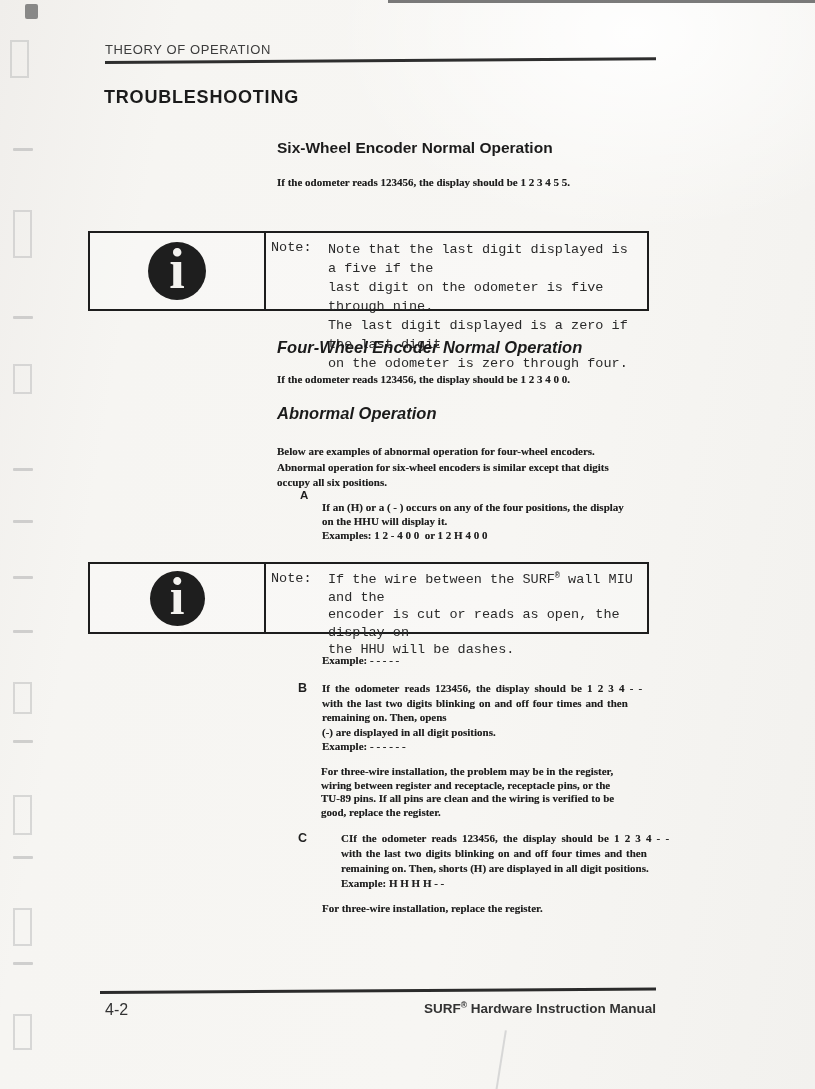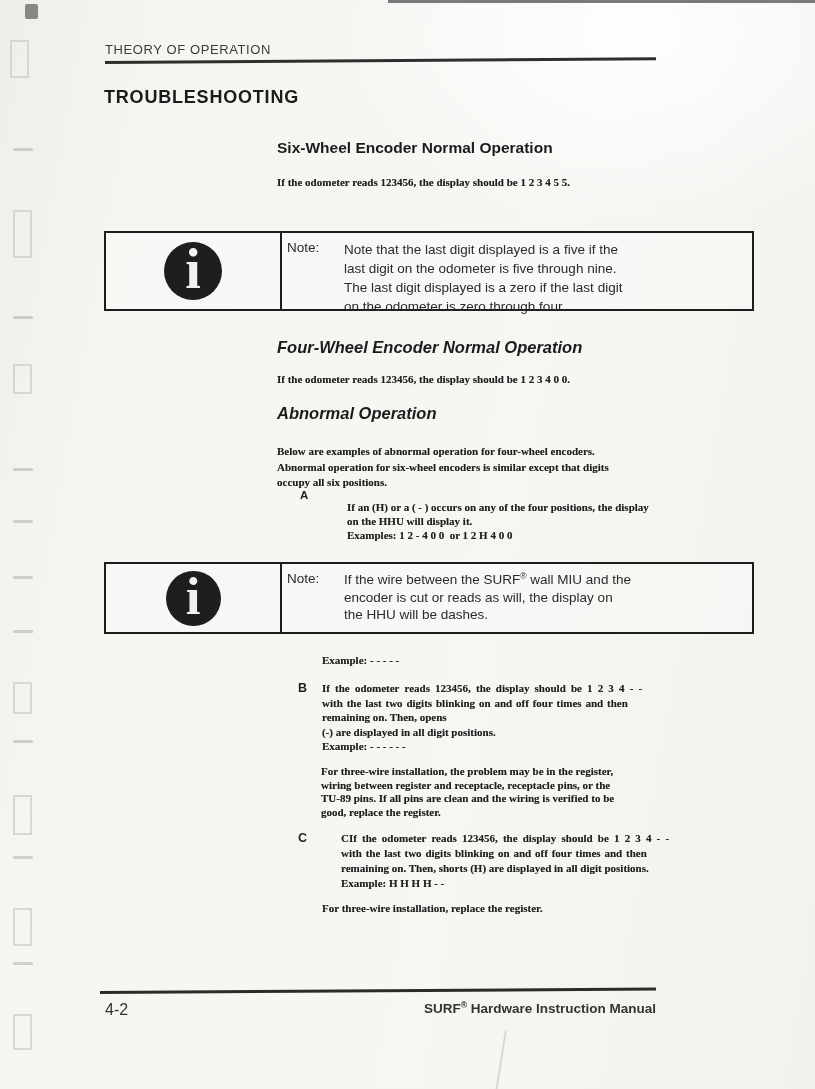--- a/index.html
+++ b/index.html
@@ -24,21 +24,21 @@
 
   .sec-heading{font-size:15.5px;font-weight:bold;color:#1b1b1b;}
   .sec-heading.it{font-style:italic;font-size:16.5px;}
 
   .serif{font-family:"Liberation Serif",serif;font-weight:bold;color:#1f1f1f;text-shadow:0 0 .5px rgba(25,25,25,.45);}
   .bl{font-size:11px;white-space:pre;}
   .ws2{word-spacing:2.4px;}
   .ws1{word-spacing:1.1px;}
 
   
-  .note-box{left:104px;width:650px;border:2px solid #1d1d1d;display:flex;box-sizing:border-box;background:rgba(255,255,255,.25);}
+  .note-box{left:88px;width:561px;border:2px solid #1d1d1d;display:flex;box-sizing:border-box;background:rgba(255,255,255,.25);font-family:Liberation Mono, monospace;}
   .note-icon-cell{width:174px;border-right:2px solid #1d1d1d;display:flex;align-items:center;justify-content:center;flex:none;}
   .note-icon{width:58px;height:58px;border-radius:50%;background:#1e1e1e;color:#f3f2ef;display:flex;align-items:center;justify-content:center;font-family:"Liberation Serif",serif;font-weight:bold;overflow:hidden;}
   .note-icon::after{content:"i";font-size:56px;line-height:1;margin-top:-4px;}
   .note-icon.small{width:55px;height:55px;}
   .note-icon.small::after{font-size:53px;}
   .note-content{flex:1;display:flex;padding:7px 8px 0 5px;}
   .note-label{width:57px;font-size:13.5px;color:#2a2a2a;flex:none;}
   .note-lines{font-size:13.5px;color:#2a2a2a;}
   .note-lines.lh19 div{line-height:19px;}
   .note-lines.lh17 div{line-height:17.5px;}
@@ -111,35 +111,35 @@
 
   <div class="abs sec-heading it" style="left:277px;top:404px;">Abnormal Operation</div>
 
   <div class="abs serif lh155" style="left:277px;top:444px;">
     <div class="bl">Below are examples of abnormal operation for four-wheel encoders.</div>
     <div class="bl">Abnormal operation for six-wheel encoders is similar except that digits</div>
     <div class="bl">occupy all six positions.</div>
   </div>
 
   <div class="abs item-label sans" style="left:300px;top:489px;">A</div>
-  <div class="abs serif lh14" style="left:322px;top:500px;margin-left:25px;">
+  <div class="abs serif lh14" style="left:322px;top:500px;">
     <div class="bl">If an (H) or a ( - ) occurs on any of the four positions, the display</div>
     <div class="bl">on the HHU will display it.</div>
     <div class="bl">Examples: 1 2 - 4 0 0  or 1 2 H 4 0 0</div>
   </div>
 
   <div class="abs note-box" style="top:562px;height:72px;">
     <div class="note-icon-cell">
       <div class="note-icon small"></div>
     </div>
     <div class="note-content">
       <div class="note-label">Note:</div>
       <div class="note-lines lh17">
         <div><span>If the wire between the SURF</span><sup>®</sup><span> wall MIU and the</span></div>
-        <div>encoder is cut or reads as will, the display on</div>
+        <div>encoder is cut or reads as open, the display on</div>
         <div>the HHU will be dashes.</div>
       </div>
     </div>
   </div>
 
   <div class="abs serif bl" style="left:322px;top:654px;">Example: - - - - -</div>
 
   <div class="abs item-label" style="left:298px;top:681px;">B</div>
   <div class="abs serif lh145" style="left:322px;top:681px;">
     <div class="bl ws2">If the odometer reads 123456, the display should be 1 2 3 4 - -</div>

